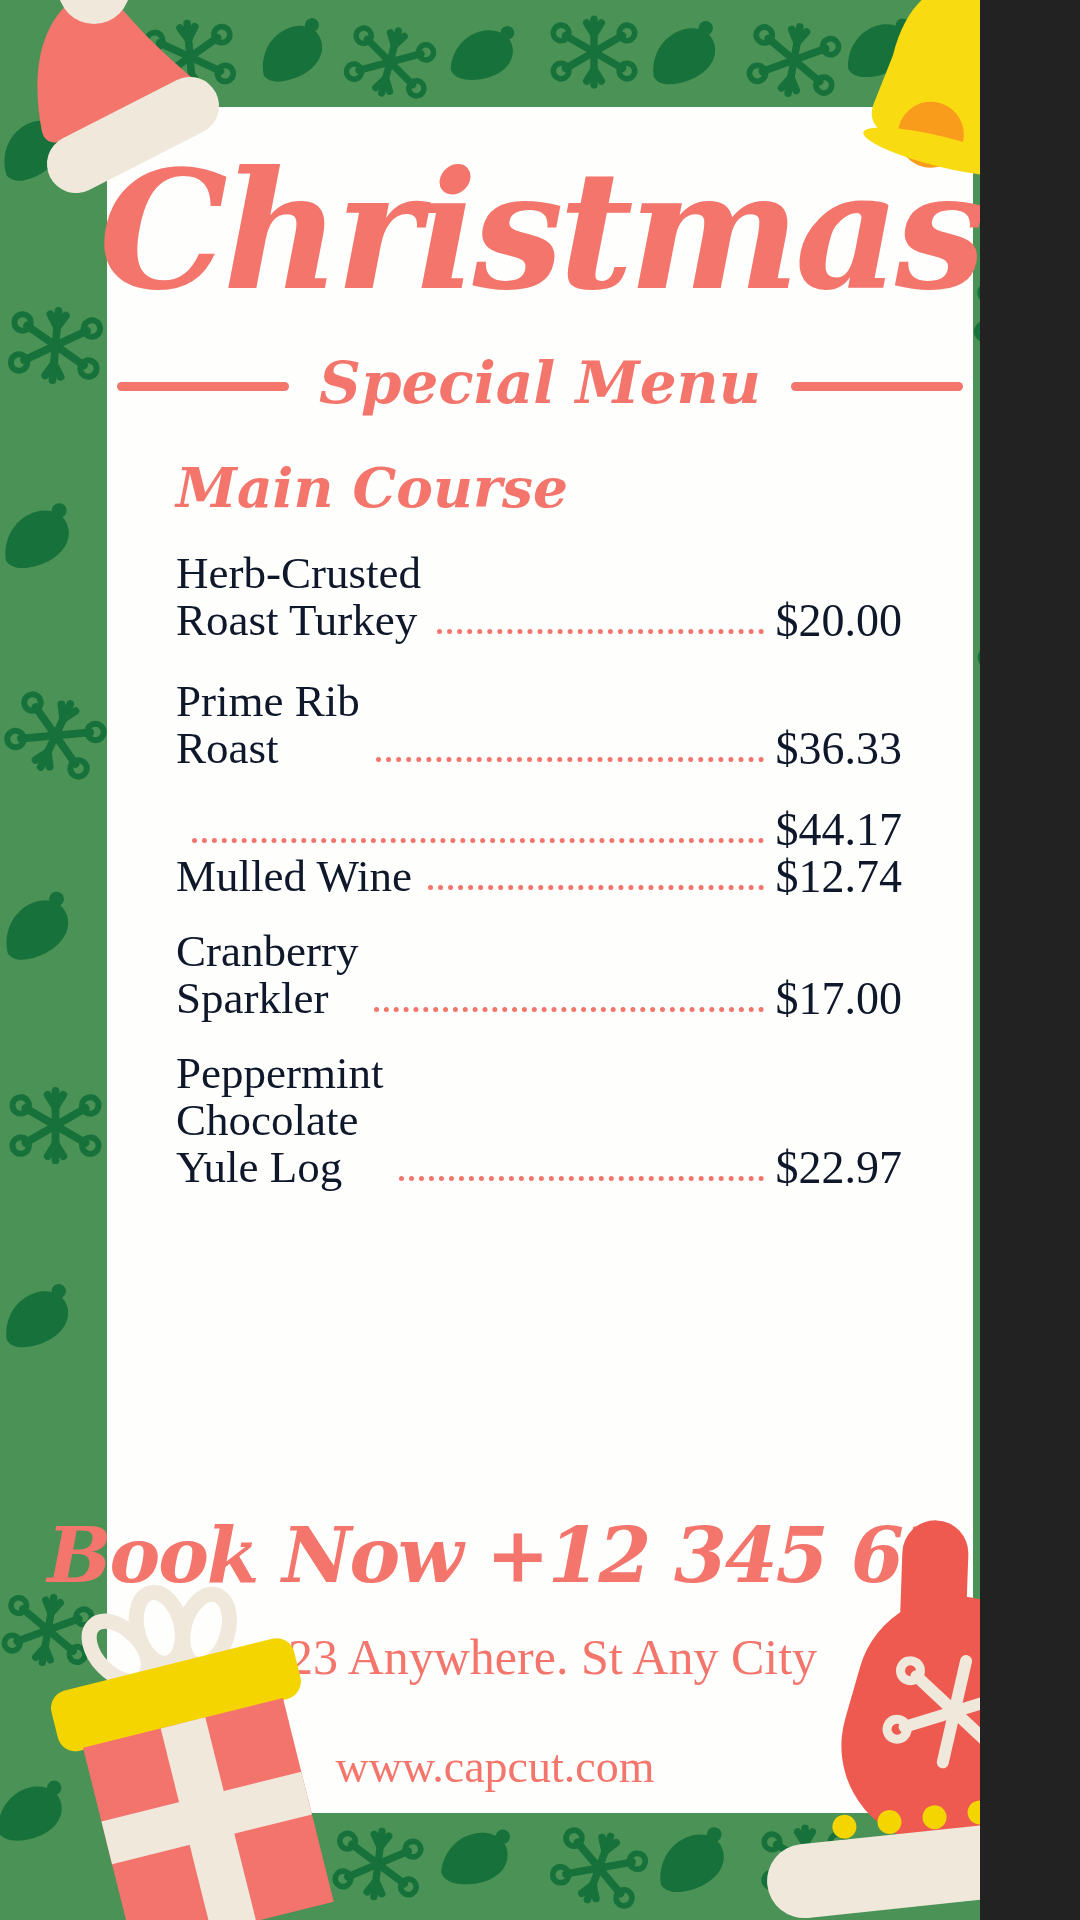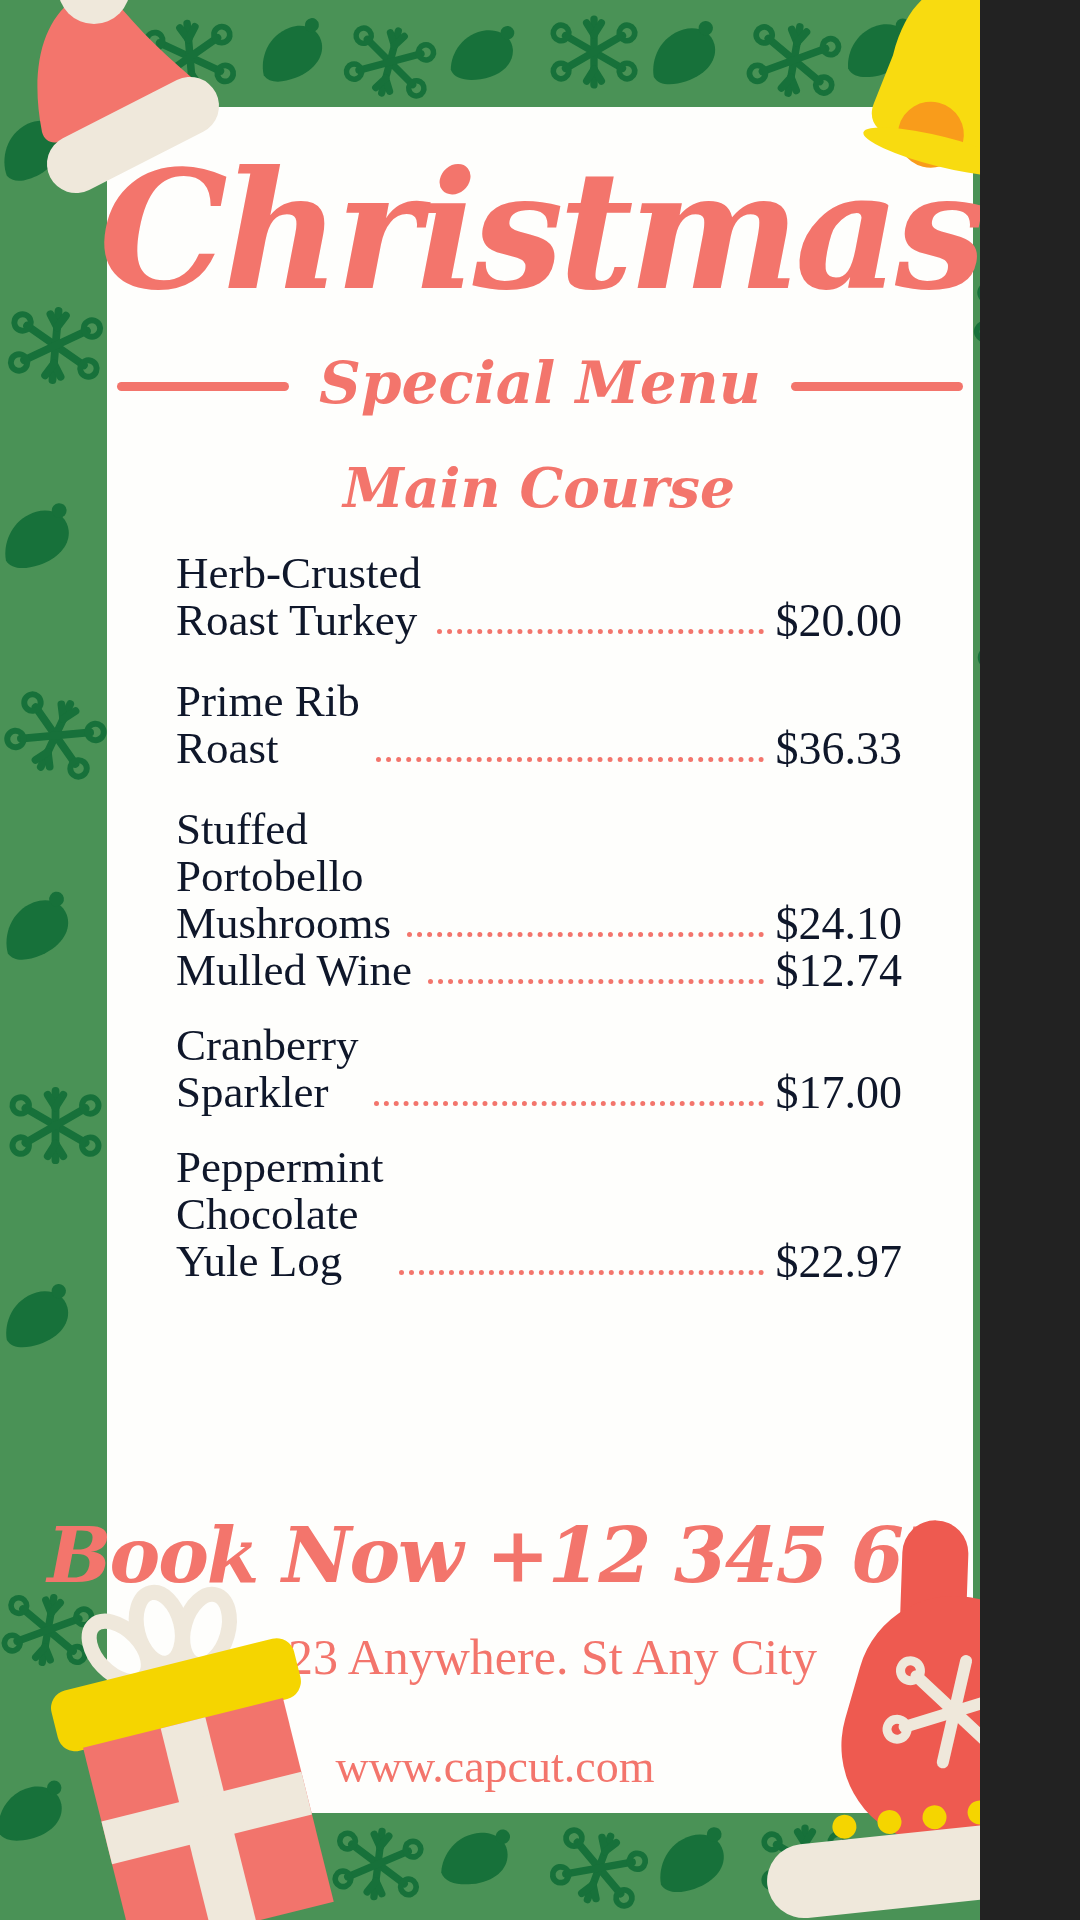--- a/index.html
+++ b/index.html
@@ -22,21 +22,21 @@
   .subtitle-row{
     position:absolute; top:352px; left:0; width:1080px;
     display:flex; align-items:center; justify-content:center; gap:30px;
   }
   .rule{width:172px; height:9px; background:#F3756C; border-radius:5px; margin-top:6px;}
   .subtitle-text{font-size:58px; line-height:1.1;}
   .menu{
     position:absolute; top:452px; left:176px; width:726px; color:#F3756C;
   }
   .heading{
-    margin:0 0 26px 0; text-align:center; font-size:55px; line-height:72px;
+    margin:0 0 26px 0; text-align:left; font-size:55px; line-height:72px;
   }
   .section-2 .heading{margin-top:50px; margin-bottom:18px;}
   .item{
     display:flex; align-items:flex-end; margin-bottom:34px;
     font-size:45px; line-height:47px; color:#0f172a;
   }
   .section-2 .item{margin-bottom:28px;}
   .item:last-child{margin-bottom:0;}
   .item-name{white-space:pre-line; flex:0 0 auto; max-width:430px;}
   .dots{
@@ -489,25 +489,22 @@
         <span class="dots"></span>
         <span class="price">$20.00</span>
       </div>
       <div class="item">
         <span class="item-name">Prime Rib
 Roast</span>
         <span class="dots"></span>
         <span class="price">$36.33</span>
       </div>
       <div class="item">
-        <span class="item-name">Stuffed
-Portobello
-Mushrooms</span>
         <span class="dots"></span>
-        <span class="price">$24.10</span>
+        <span class="price">$44.17</span>
       </div>
     </div>
 
     <div class="section section-2">
       <div class="item">
         <span class="item-name">Mulled Wine</span>
         <span class="dots"></span>
         <span class="price">$12.74</span>
       </div>
       <div class="item">

